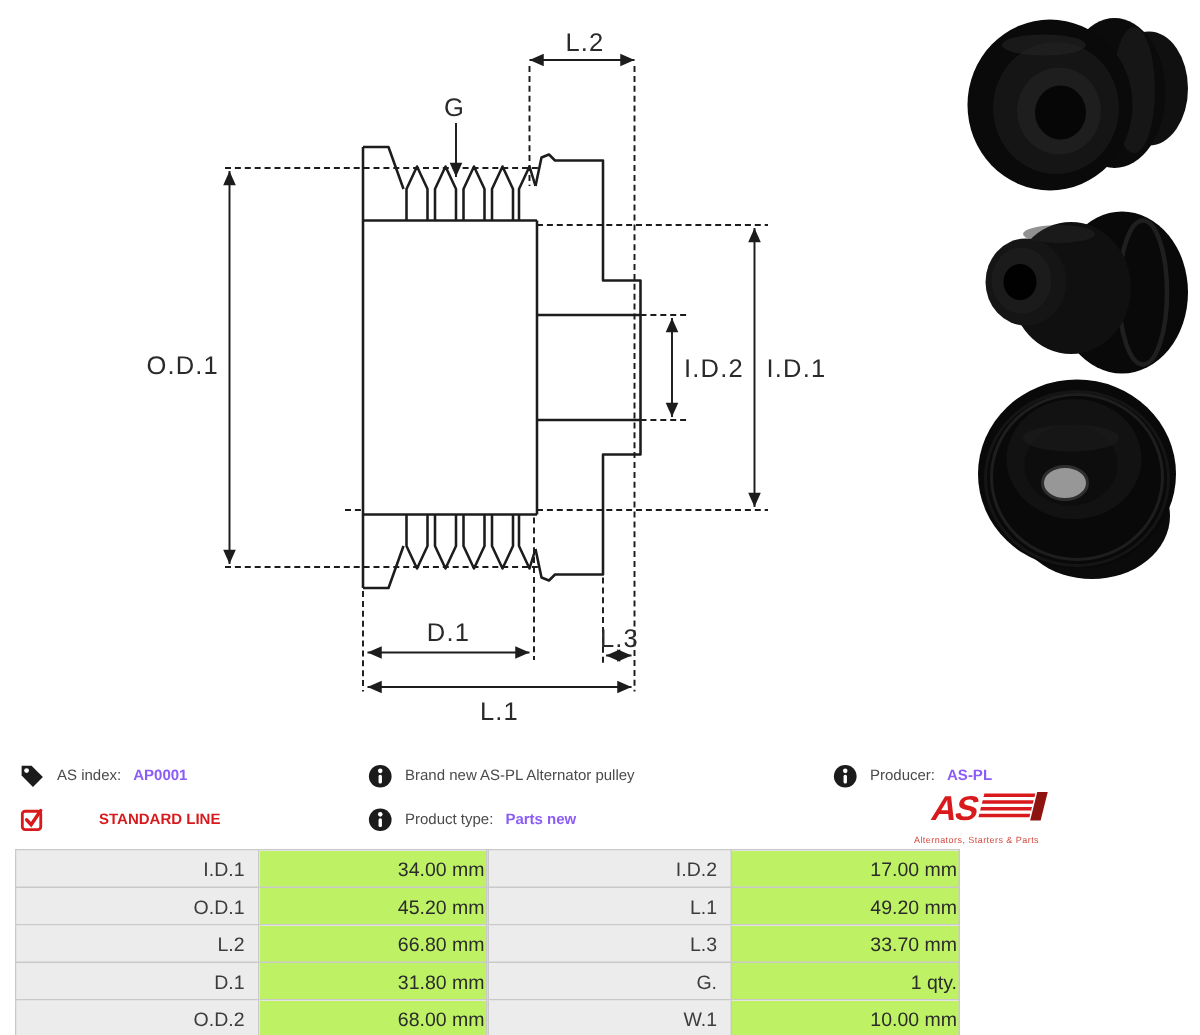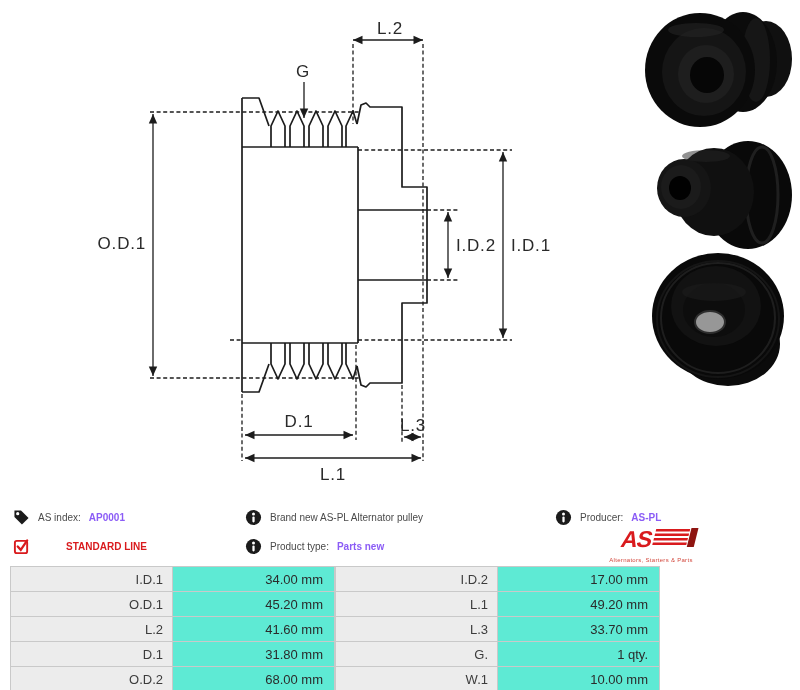--- a/index.html
+++ b/index.html
@@ -32,21 +32,21 @@
   .logo{position:absolute;left:586px;top:526px;width:130px;text-align:center;}
   .logo-sub{font-size:6px;color:#d3483d;letter-spacing:.3px;margin-top:1px;
             white-space:nowrap;}
 
   
   .spec{position:absolute;left:10px;top:566px;display:flex;}
   .spec table{border-collapse:collapse;table-layout:fixed;}
   .spec td{border:1px solid #c9c9c9;height:22px;font-size:13px;
            text-align:right;overflow:hidden;}
   .spec td.lab{width:151px;background:#ececec;color:#3c3c3c;padding-right:9px;}
-  .spec td.val{width:149px;background:#5eead4;color:#2b2b2b;padding-right:11px;}
+  .spec td.val{width:149px;background:#bef264;color:#2b2b2b;padding-right:1px;}
 </style>
 </head>
 <body>
 
 <div class="page">
 
   <svg class="drawing" viewBox="0 0 560 492" width="560" height="492" xmlns="http://www.w3.org/2000/svg">
     <defs>
       <marker id="ah" markerUnits="userSpaceOnUse" markerWidth="12" markerHeight="10" refX="10" refY="5" orient="auto-start-reverse" viewBox="0 0 12 10">
         <path d="M0.5,0.8 L10,5 L0.5,9.2 Z" fill="#1c1c1c"></path>
@@ -199,21 +199,21 @@
         <tr>
           <td class="lab">I.D.1</td>
           <td class="val">34.00 mm</td>
         </tr>
         <tr>
           <td class="lab">O.D.1</td>
           <td class="val">45.20 mm</td>
         </tr>
         <tr>
           <td class="lab">L.2</td>
-          <td class="val">41.60 mm</td>
+          <td class="val">66.80 mm</td>
         </tr>
         <tr>
           <td class="lab">D.1</td>
           <td class="val">31.80 mm</td>
         </tr>
         <tr>
           <td class="lab">O.D.2</td>
           <td class="val">68.00 mm</td>
         </tr>
       </tbody>

